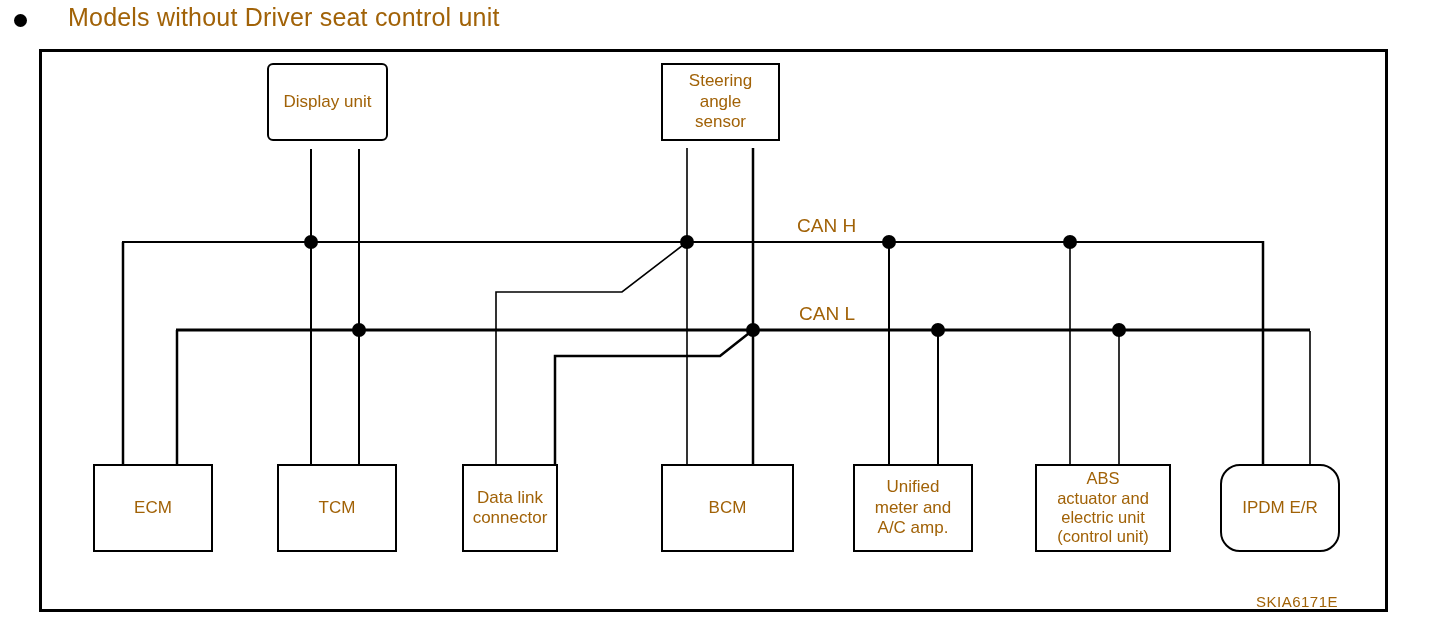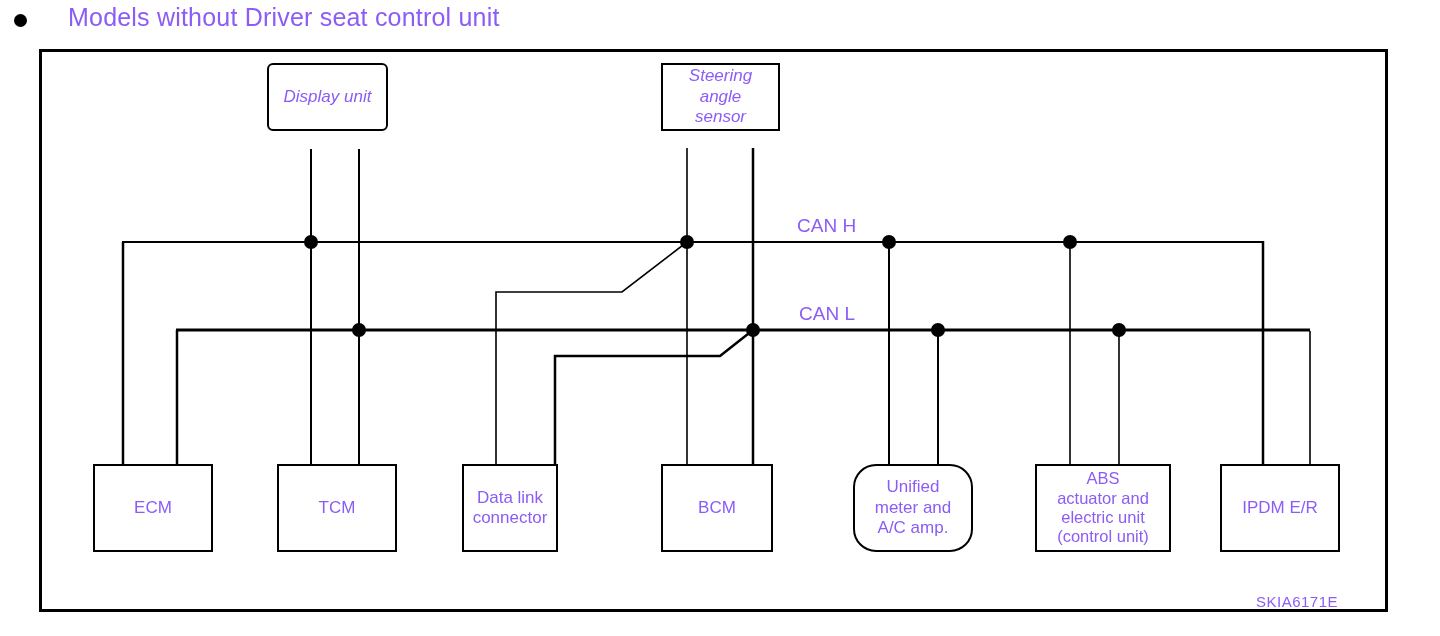--- a/index.html
+++ b/index.html
@@ -1,21 +1,21 @@
 <!DOCTYPE html>
 <html><head>
 <meta charset="utf-8">
 <style>
   html,body{margin:0;padding:0;background:#ffffff;}
   .canvas{
     position:relative;
     width:1440px;height:636px;
     background:#ffffff;
     font-family:"Liberation Sans", sans-serif;
-    color:#8b5cf6;
+    color:#a16207;
     overflow:hidden;
   }
   .title-row{position:absolute;left:0;top:0;height:36px;}
   .bullet{
     position:absolute;left:14px;top:14px;width:13px;height:13px;
     background:#000;border-radius:50%;
   }
   .title{
     position:absolute;left:68px;top:3px;
     font-size:25px;letter-spacing:0.2px;white-space:nowrap;
@@ -25,21 +25,21 @@
     border:3px solid #000;z-index:0;background:transparent;
   }
   .wires{position:absolute;left:0;top:0;z-index:1;}
   .node{
     position:absolute;
     border:2px solid #000;background:#fff;
     display:flex;align-items:center;justify-content:center;
     text-align:center;font-size:17px;line-height:1.2;
     white-space:pre-line;z-index:2;box-sizing:border-box;
   }
-  .node.top{top:63px;height:68px;font-style:italic;}
+  .node.top{top:63px;height:78px;}
   .node.bottom{top:464px;height:88px;}
   .bus-label{
     position:absolute;font-size:19px;z-index:3;white-space:nowrap;
     background:transparent;
   }
   .figure-code{
     position:absolute;left:1256px;top:593px;width:110px;
     text-align:left;font-size:15px;z-index:3;letter-spacing:0.5px;
   }
 </style>
@@ -95,25 +95,25 @@
 angle
 sensor</div>
 
   <div class="bus-label" style="left:797px;top:215px;text-align:right;">CAN H</div>
   <div class="bus-label" style="left:799px;top:303px;">CAN L</div>
 
   <div class="node bottom" style="left:277px;width:120px;">TCM</div>
   <div class="node bottom" style="left:93px;width:120px;">ECM</div>
   <div class="node bottom" style="left:462px;width:96px;">Data link
 connector</div>
-  <div class="node bottom" style="left:661px;width:112px;">BCM</div>
-  <div class="node bottom" style="left:853px;width:120px;border-radius:23px;">Unified
+  <div class="node bottom" style="left:661px;width:133px;">BCM</div>
+  <div class="node bottom" style="left:853px;width:120px;">Unified
 meter and
 A/C amp.</div>
   <div class="node bottom" style="left:1035px;width:136px;font-size:16.5px;line-height:1.18;">ABS
 actuator and
 electric unit
 (control unit)</div>
-  <div class="node bottom" style="left:1220px;width:120px;">IPDM E/R</div>
+  <div class="node bottom" style="left:1220px;width:120px;border-radius:20px;">IPDM E/R</div>
 
   <div class="figure-code">SKIA6171E</div>
 
 </div>
 
 </body></html>

